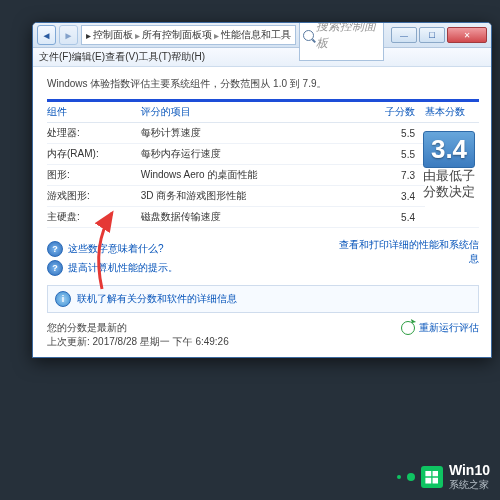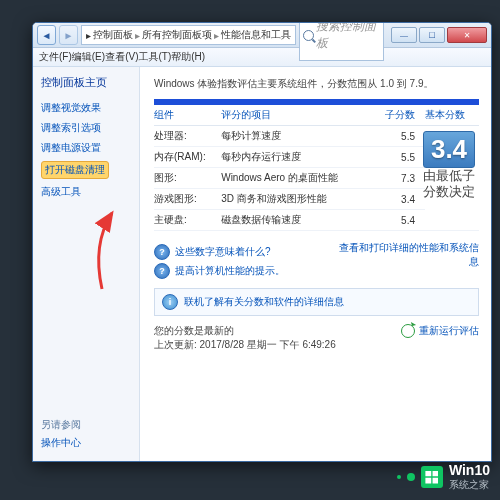--- a/index.html
+++ b/index.html
@@ -29,21 +29,21 @@
   .arrow-ann svg{overflow:visible}
   .side-also{margin-top:auto;font-size:10px;color:#666}
   .side-also .t{color:#5a7aa0;margin-bottom:4px}
   .main{flex:1;padding:10px 12px 8px 14px}
   .mh{color:#003399;font-size:14px;font-weight:500;margin-bottom:4px}
   .mdesc{font-size:10px;color:#444;margin-bottom:8px}
   .tbl{width:100%;border-collapse:collapse;font-size:10px}
   .tbl th{text-align:left;font-weight:400;color:#0654ba;padding:3px 0;border-bottom:1px solid #dfe7f1}
   .tbl td{padding:3px 0;color:#333;border-bottom:1px solid #eef2f8}
   .tbl td.sc{text-align:right;padding-right:10px}
-  .tbl .hd td, .tbl .hd th{border-top:6px solid #1d4ed8}
+  .tbl .hd td, .tbl .hd th{border-top:3px solid #1d4ed8}
   .scorebox{position:absolute;right:16px;top:108px;width:52px;text-align:center}
   .bigscore{background:linear-gradient(#67a6db,#3b7bbf);color:#fff;font-size:26px;font-weight:600;padding:2px 0;border-radius:3px;border:1px solid #2e6aa8;text-shadow:0 1px 2px rgba(0,0,0,.4)}
   .scorelbl{font-size:13px;color:#444;margin-top:0;line-height:1.2}
   .links{margin-top:10px;font-size:10px}
   .lrow{display:flex;align-items:center;gap:5px;margin:3px 0}
   .hicon{width:14px;height:14px;border-radius:50%;background:radial-gradient(#7db8f0,#2a6ab8);color:#fff;font-size:9px;font-weight:bold;display:flex;align-items:center;justify-content:center;border:1px solid #2a6ab8;flex-shrink:0}
   .lk{color:#0654ba;cursor:pointer}
   .infobox{border:1px solid #cfdced;background:#f6faff;padding:5px 7px;display:flex;align-items:center;gap:6px;margin-top:6px;font-size:10px}
   .foot{margin-top:8px;font-size:10px;color:#444}
   .rerun{float:right;display:flex;align-items:flex-start;gap:4px;color:#0654ba;cursor:pointer}
@@ -78,32 +78,20 @@
     </div>
   </div>
   <div class="menubar">
     <span>文件(F)</span>
     <span>编辑(E)</span>
     <span>查看(V)</span>
     <span>工具(T)</span>
     <span>帮助(H)</span>
   </div>
   <div class="body">
-    <div class="sidebar">
-      <div class="side-h">控制面板主页</div>
-      <div class="side-a">调整视觉效果</div>
-      <div class="side-a">调整索引选项</div>
-      <div class="side-a">调整电源设置</div>
-      <div><span class="side-a side-hl">打开磁盘清理</span></div>
-      <div class="side-a">高级工具</div>
-      <div class="side-also">
-        <div class="t">另请参阅</div>
-        <div class="side-a">操作中心</div>
-      </div>
-    </div>
     <div class="main">
       <div class="mdesc">Windows 体验指数评估主要系统组件，分数范围从 1.0 到 7.9。</div>
       <table class="tbl">
         <tbody>
             <tr class="hd">
           <th>组件</th>
           <th>评分的项目</th>
           <th style="text-align:right;padding-right:10px">子分数</th>
           <th style="width:54px">基本分数</th>
         </tr>

